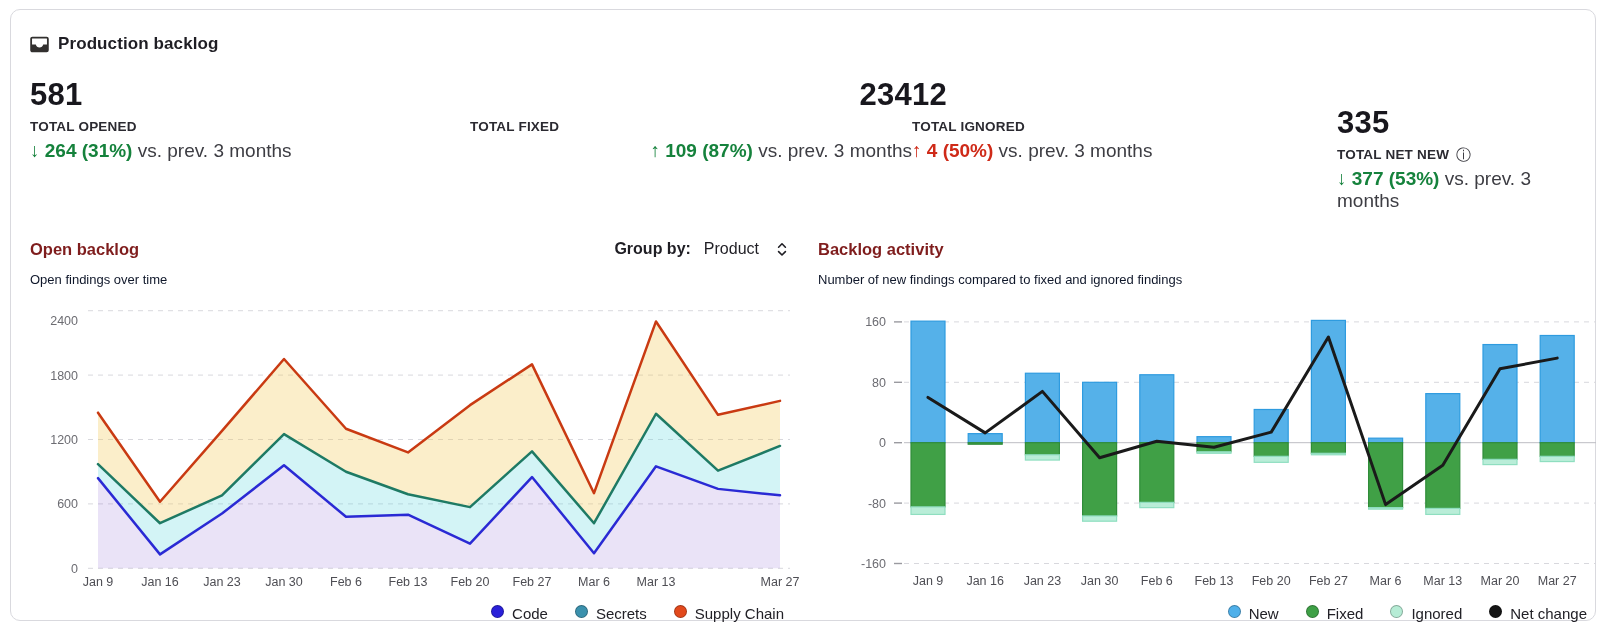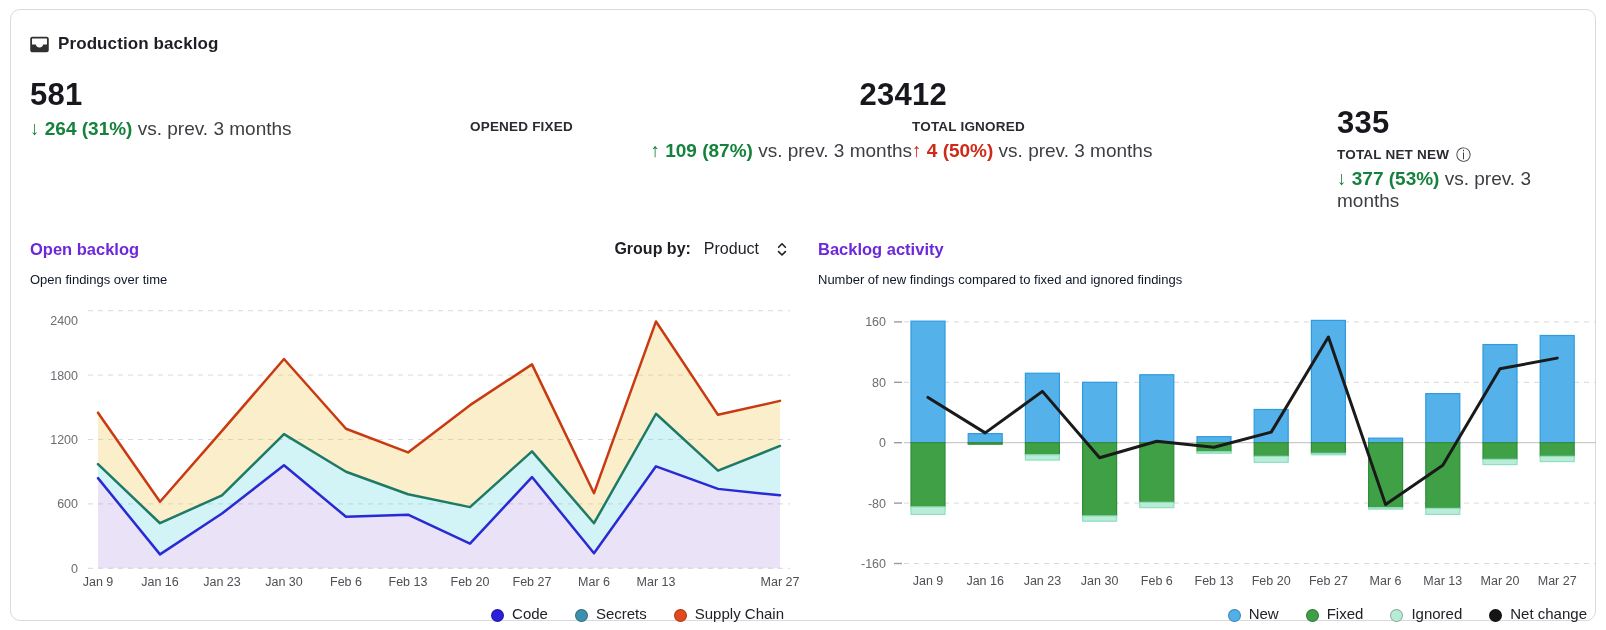--- a/index.html
+++ b/index.html
@@ -28,60 +28,61 @@
   .kpi-delta{font-size:19px;margin-top:6px;color:#3d3d43;}
   .kpi-delta .strong{font-weight:700;}
   .kpi.good .arrow,.kpi.good .strong{color:#15823c;}
   .kpi.bad  .arrow,.kpi.bad  .strong{color:#cf2a18;}
   .info-glyph{font-size:15px;font-weight:400;color:#3a3a40;line-height:1;cursor:pointer;}
   
   .charts-row{display:flex;gap:18px;}
   .panel-left{flex:0 0 765px;}
   .panel-right{flex:1;}
   .panel-head{display:flex;align-items:center;height:26px;margin-bottom:10px;}
-  .panel-title{font-size:16.5px;font-weight:700;color:#6d28d9;}
+  .panel-title{font-size:16.5px;font-weight:700;color:#7f1d1d;}
   .groupby{margin-left:auto;display:flex;align-items:center;gap:13px;padding-right:12px;font-size:16px;cursor:pointer;}
   .groupby-label{font-weight:700;}
   .groupby-caret{display:flex;align-items:center;margin-left:4px;}
   .panel-sub{font-size:13px;color:#0f172a;margin-bottom:8px;}
   svg.chart{display:block;}
   .ax{font-size:12.5px;fill:#6c6c72;}
   .ax2{font-size:12.5px;fill:#4e4e54;}
   
   .legend{display:flex;justify-content:flex-end;align-items:center;gap:27px;margin-top:10px;padding-right:16px;font-size:15px;color:#222127;}
-  .legend-item{display:flex;align-items:flex-end;gap:8px;cursor:pointer;}
+  .legend-item{display:flex;align-items:flex-start;gap:8px;cursor:pointer;}
   .dot{width:13px;height:13px;border-radius:50%;border:1px solid rgba(0,0,0,.28);box-sizing:border-box;flex:0 0 13px;}
 </style>
 </head>
 <body>
 
 <div class="card">
 
   <div class="header">
     <span style="display:flex;align-items:center;">
       <svg width="19" height="17" viewBox="0 0 20 17">
         <path d="M2.5 1.2h15c.7 0 1.3.6 1.3 1.3v12c0 .7-.6 1.3-1.3 1.3h-15c-.7 0-1.3-.6-1.3-1.3v-12c0-.7.6-1.3 1.3-1.3z" fill="none" stroke="#32302f" stroke-width="1.9"></path>
         <path d="M1.2 8.6h4.9c.5 2 1.9 3.1 3.9 3.1s3.4-1.1 3.9-3.1h4.9v6c0 .7-.6 1.2-1.3 1.2h-15c-.7 0-1.3-.5-1.3-1.2z" fill="#32302f"></path>
       </svg>
     </span>
     <span class="header-title">Production backlog</span>
   </div>
 
   <div class="kpi-row">
     <div class="kpi kpi-c1 good">
       <div class="kpi-value">581</div>
+      <div class="kpi-label">TOTAL OPENED</div>
       <div class="kpi-delta">
         <span class="arrow">↓</span>
         <span class="strong">264 (31%)</span>
         <span>vs. prev. 3 months</span>
       </div>
     </div>
     <div class="kpi kpi-c2 good">
       <div class="kpi-value">234</div>
-      <div class="kpi-label">OPENED FIXED</div>
+      <div class="kpi-label">TOTAL FIXED</div>
       <div class="kpi-delta">
         <span class="arrow">↑</span>
         <span class="strong">109 (87%)</span>
         <span>vs. prev. 3 months</span>
       </div>
     </div>
     <div class="kpi kpi-c3 bad">
       <div class="kpi-value">12</div>
       <div class="kpi-label">TOTAL IGNORED</div>
       <div class="kpi-delta">

